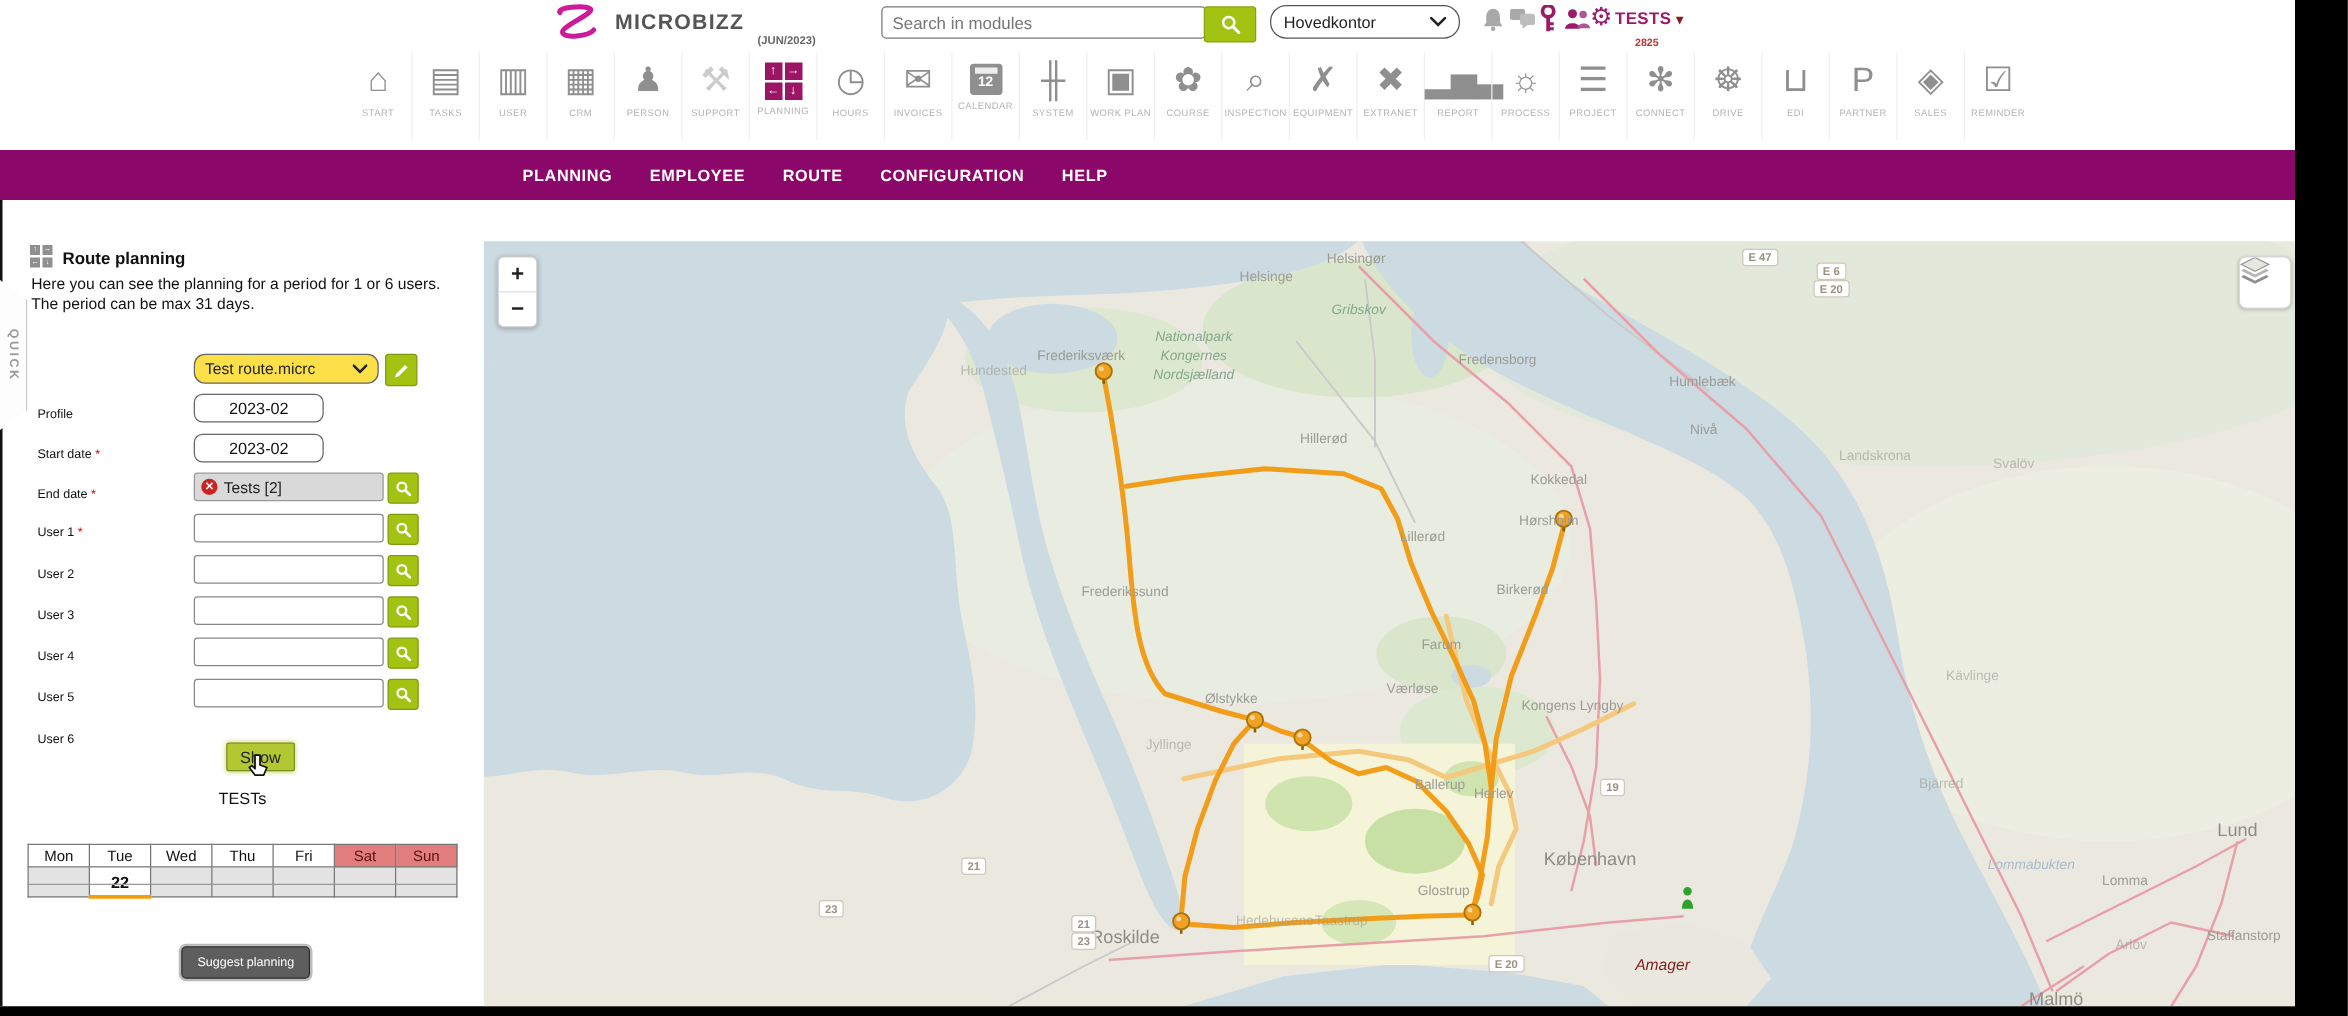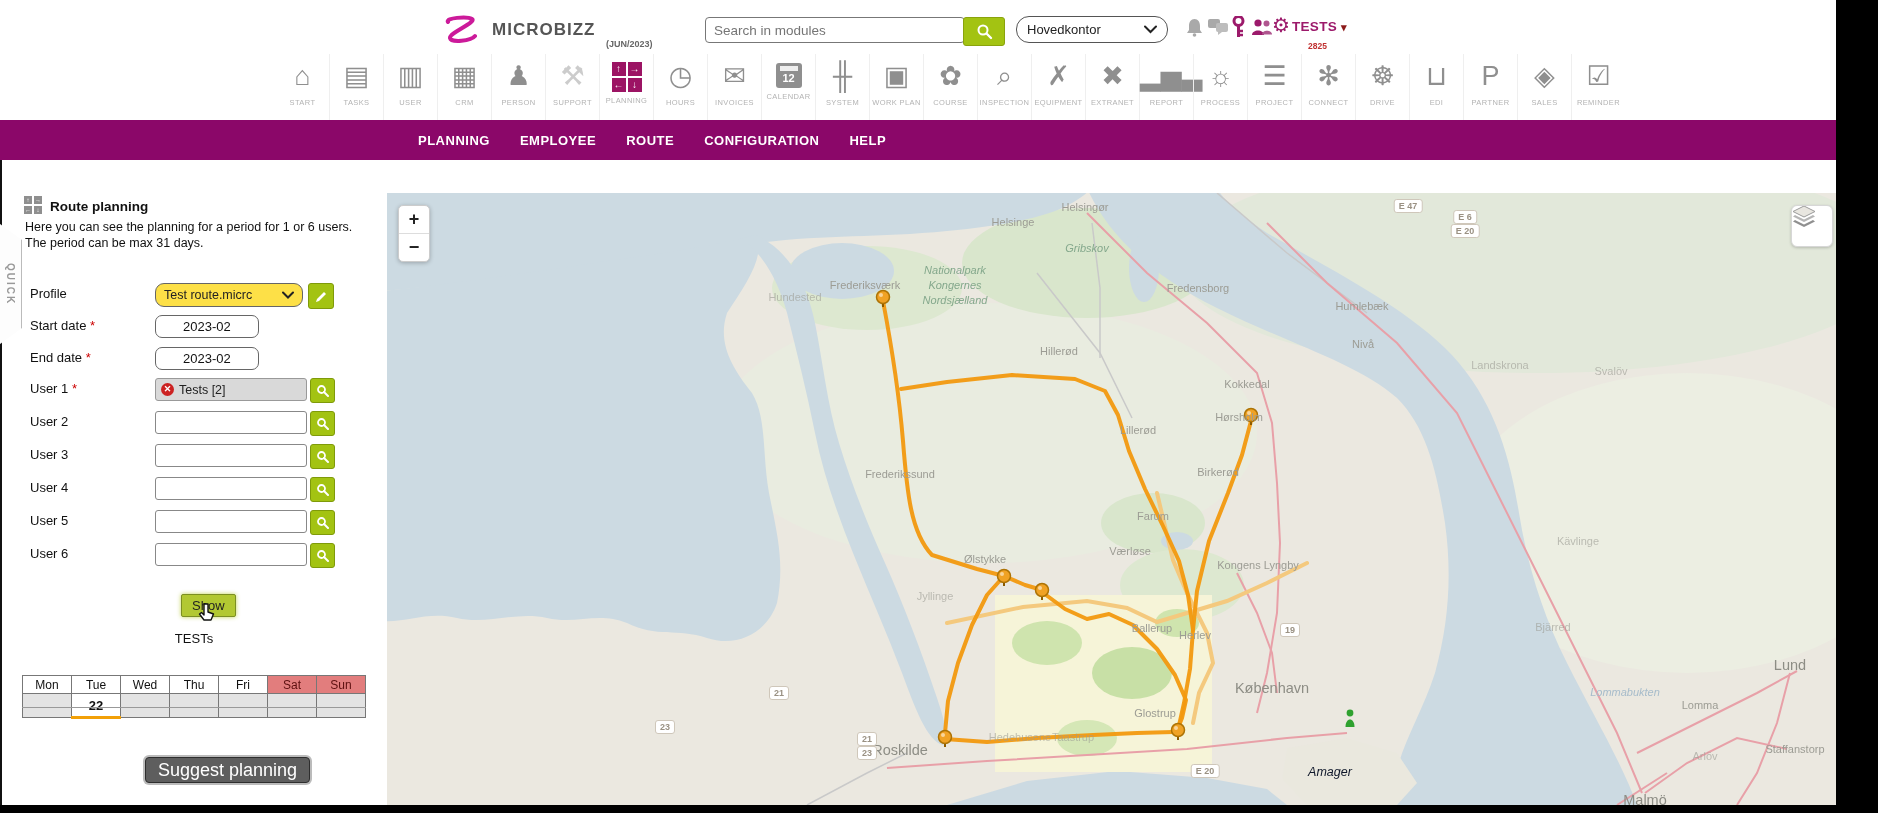--- a/index.html
+++ b/index.html
@@ -1,21 +1,21 @@
 <!DOCTYPE html>
 <html><head>
 <meta charset="utf-8">
 <style>
   html,body{margin:0;padding:0;background:#000;}
   body{font-family:"Liberation Sans",sans-serif;}
   #stage{position:relative;width:1878px;height:813px;background:#000;overflow:hidden;}
   #app{position:absolute;left:0;top:0;width:1836px;height:805px;background:#fff;overflow:hidden;}
   .abs{position:absolute;}
   
-  #topbar{position:absolute;left:0;top:0;width:1472px;height:120px;background:#fff;margin-top:12px;}
+  #topbar{position:absolute;left:0;top:0;width:1472px;height:120px;background:#fff;}
   #brand-title{position:absolute;left:492px;top:8px;font-size:17px;font-weight:bold;color:#555;letter-spacing:1px;}
   #version-label{position:absolute;left:606px;top:27px;font-size:9px;font-weight:bold;color:#666;}
   #search-input{position:absolute;left:705px;top:5px;width:242px;height:24px;border:1.5px solid #777;border-radius:4px;padding:0 8px;font-size:13.5px;color:#444;font-family:"Liberation Sans",sans-serif;}
   #search-btn{position:absolute;left:963px;top:5px;width:40px;height:27px;background:#a3c312;border:1px solid #8aa30c;border-radius:3px;display:flex;align-items:center;justify-content:center;cursor:pointer;}
   #office-select{position:absolute;left:1016px;top:4px;width:152px;height:27px;border:1.5px solid #555;border-radius:13px;background:#fff;display:flex;align-items:center;padding:0 10px;font-size:13px;color:#222;box-sizing:border-box;cursor:pointer;}
   #office-select .sel-label{flex:1;}
   .hicon{position:absolute;top:6px;}
   #user-menu{position:absolute;left:1292px;top:7px;font-size:13.5px;font-weight:bold;color:#9c1a6b;letter-spacing:.3px;cursor:pointer;}
   #user-menu .caret{color:#8c1a1a;font-size:11px;}
   #badge-count{position:absolute;left:1308px;top:29px;font-size:8.5px;font-weight:bold;color:#c03030;}
@@ -34,48 +34,48 @@
   #menubar{position:absolute;left:0;top:120px;width:1836px;height:40px;background:#8B0769;display:flex;align-items:center;padding-left:418px;box-sizing:border-box;gap:30px;}
   .menu-item{color:#fff;font-size:13px;font-weight:bold;letter-spacing:.5px;cursor:pointer;white-space:nowrap;}
   #left-sliver{position:absolute;left:0;top:160px;width:2px;height:645px;background:#111;}
   
   #quick-tab{position:absolute;left:0;top:224px;width:21px;height:118px;background:#fdfdfd;border:1px solid #bbb;border-left:none;clip-path:polygon(0 0,100% 16px,100% calc(100% - 16px),0 100%);display:flex;align-items:center;justify-content:center;}
   #quick-tab span{writing-mode:vertical-rl;font-size:10px;color:#999;letter-spacing:2px;font-weight:bold;}
   #rp-icon{position:absolute;left:24px;top:196px;width:18px;height:18px;display:grid;grid-template-columns:8px 8px;grid-template-rows:8px 8px;gap:2px;}
   #rp-icon span{background:#8f8f8f;color:#fff;font-size:6px;line-height:8px;font-weight:bold;text-align:center;}
   #page-title{position:absolute;left:50px;top:199px;font-size:13.5px;font-weight:bold;color:#111;}
   #page-desc{position:absolute;left:25px;top:219px;width:352px;font-size:12.5px;color:#111;line-height:16px;}
-  .frow-label{position:absolute;left:30px;font-size:13px;color:#111;}
+  .frow-label{position:absolute;left:30px;font-size:10px;color:#111;margin-top:40px;}
   .req{color:#cc0000;}
   .pill-select{position:absolute;left:155px;width:148px;height:24px;border:1.5px solid #666;border-radius:9px;background:#fde047;display:flex;align-items:center;padding:0 8px;font-size:12.5px;color:#222;box-sizing:border-box;cursor:pointer;}
   .pill-select .sel-label{flex:1;white-space:nowrap;overflow:hidden;}
   .date-input{position:absolute;left:155px;width:104px;height:23px;border:1.5px solid #666;border-radius:7px;padding:0 27px;font-size:13px;color:#111;font-family:"Liberation Sans",sans-serif;box-sizing:border-box;}
   .green-btn{background:#a3c312;border:1px solid #7f9a0a;border-radius:3px;display:flex;align-items:center;justify-content:center;cursor:pointer;}
   .user-field{position:absolute;left:155px;width:152px;height:23px;border:1.5px solid #888;border-radius:3px;background:#fff;box-sizing:border-box;display:flex;align-items:center;padding:0 5px;font-size:12.5px;color:#222;gap:5px;}
   .user-field.filled{background:#d9d9d9;border-color:#999;}
   .remove-icon{width:13px;height:13px;border-radius:50%;background:#cc2222;color:#fff;font-size:9px;line-height:13px;text-align:center;font-weight:bold;flex:0 0 13px;cursor:pointer;}
   #show-btn{position:absolute;left:181px;top:594px;height:23px;padding:0 10px;background:#b2c832;border:1px solid #7c8f22;border-radius:2px;font-size:13px;color:#222;cursor:pointer;box-shadow:0 0 4px rgba(180,200,40,.8);}
   #cursor-icon{position:absolute;left:198px;top:603px;pointer-events:none;}
   #schedule-title{position:absolute;left:150px;top:631px;width:88px;text-align:center;font-size:13px;color:#111;}
   #schedule{position:absolute;left:22px;top:648px;width:344px;border-collapse:collapse;table-layout:fixed;margin-top:27px;}
   #schedule th{border:1px solid #777;background:#fff;font-size:12px;font-weight:normal;color:#111;height:15px;}
   #schedule th.weekend{background:#e27d7d;color:#5d1010;}
   #schedule td{border:1px solid #777;background:#e3e3e3;height:20px;text-align:center;font-size:13px;color:#111;}
   #schedule td.active{background:#fff;border-bottom:3px solid #f2a007;font-weight:bold;}
   #panel-sep{position:absolute;left:22px;top:707px;width:344px;border-top:1px solid #999;}
-  #suggest-btn{position:absolute;left:145px;top:757px;height:26px;padding:0 12px;background:#5e5e5e;color:#fff;font-size:18px;border:1px solid #2e2e2e;border-radius:4px;box-shadow:0 0 0 2px #bbb;cursor:pointer;}
+  #suggest-btn{position:absolute;left:145px;top:757px;height:26px;padding:0 12px;background:#5e5e5e;color:#fff;font-size:10px;border:1px solid #2e2e2e;border-radius:4px;box-shadow:0 0 0 2px #bbb;cursor:pointer;}
   
   #map{position:absolute;left:387px;top:193px;width:1449px;height:612px;background:#ebe8e0;overflow:hidden;cursor:grab;}
   #map svg{position:absolute;left:0;top:0;}
   .map-label{position:absolute;transform:translate(-50%,-50%);font-size:11px;color:#9c9c94;white-space:nowrap;pointer-events:none;text-align:center;}
   .map-label.big{font-size:14.5px;color:#8d8d85;}
   .map-label.lite{opacity:.62;}
   .map-label.park{color:#84a88c;font-style:italic;}
   .map-label.water{color:#a7bccb;font-style:italic;}
-  .map-label.water2{color:#0f172a;font-style:italic;font-size:12.5px;}
+  .map-label.water2{color:#7f1d1d;font-style:italic;font-size:12.5px;}
   .road-badge{position:absolute;transform:translate(-50%,-50%);background:#fff;border:1px solid #cfc7ba;border-radius:3px;font-size:9px;font-weight:bold;color:#9a9183;padding:0 4px;line-height:12px;pointer-events:none;}
   #zoom-ctrl{position:absolute;left:11px;top:12px;width:30px;background:#fff;border:1px solid #ccc;border-radius:5px;box-shadow:0 1px 4px rgba(0,0,0,.25);overflow:hidden;}
   #zoom-ctrl .zbtn{height:27px;line-height:27px;text-align:center;font-size:18px;font-weight:bold;color:#222;cursor:pointer;}
   #zoom-ctrl .zbtn + .zbtn{border-top:1px solid #ddd;}
   #layers-btn{position:absolute;left:1404px;top:12px;width:40px;height:40px;background:#fff;border:1px solid #d7d7d7;border-radius:6px;display:flex;align-items:center;justify-content:center;cursor:pointer;box-shadow:0 1px 3px rgba(0,0,0,.2);}
 </style>
 </head>
 <body>
 
 <div id="stage">

